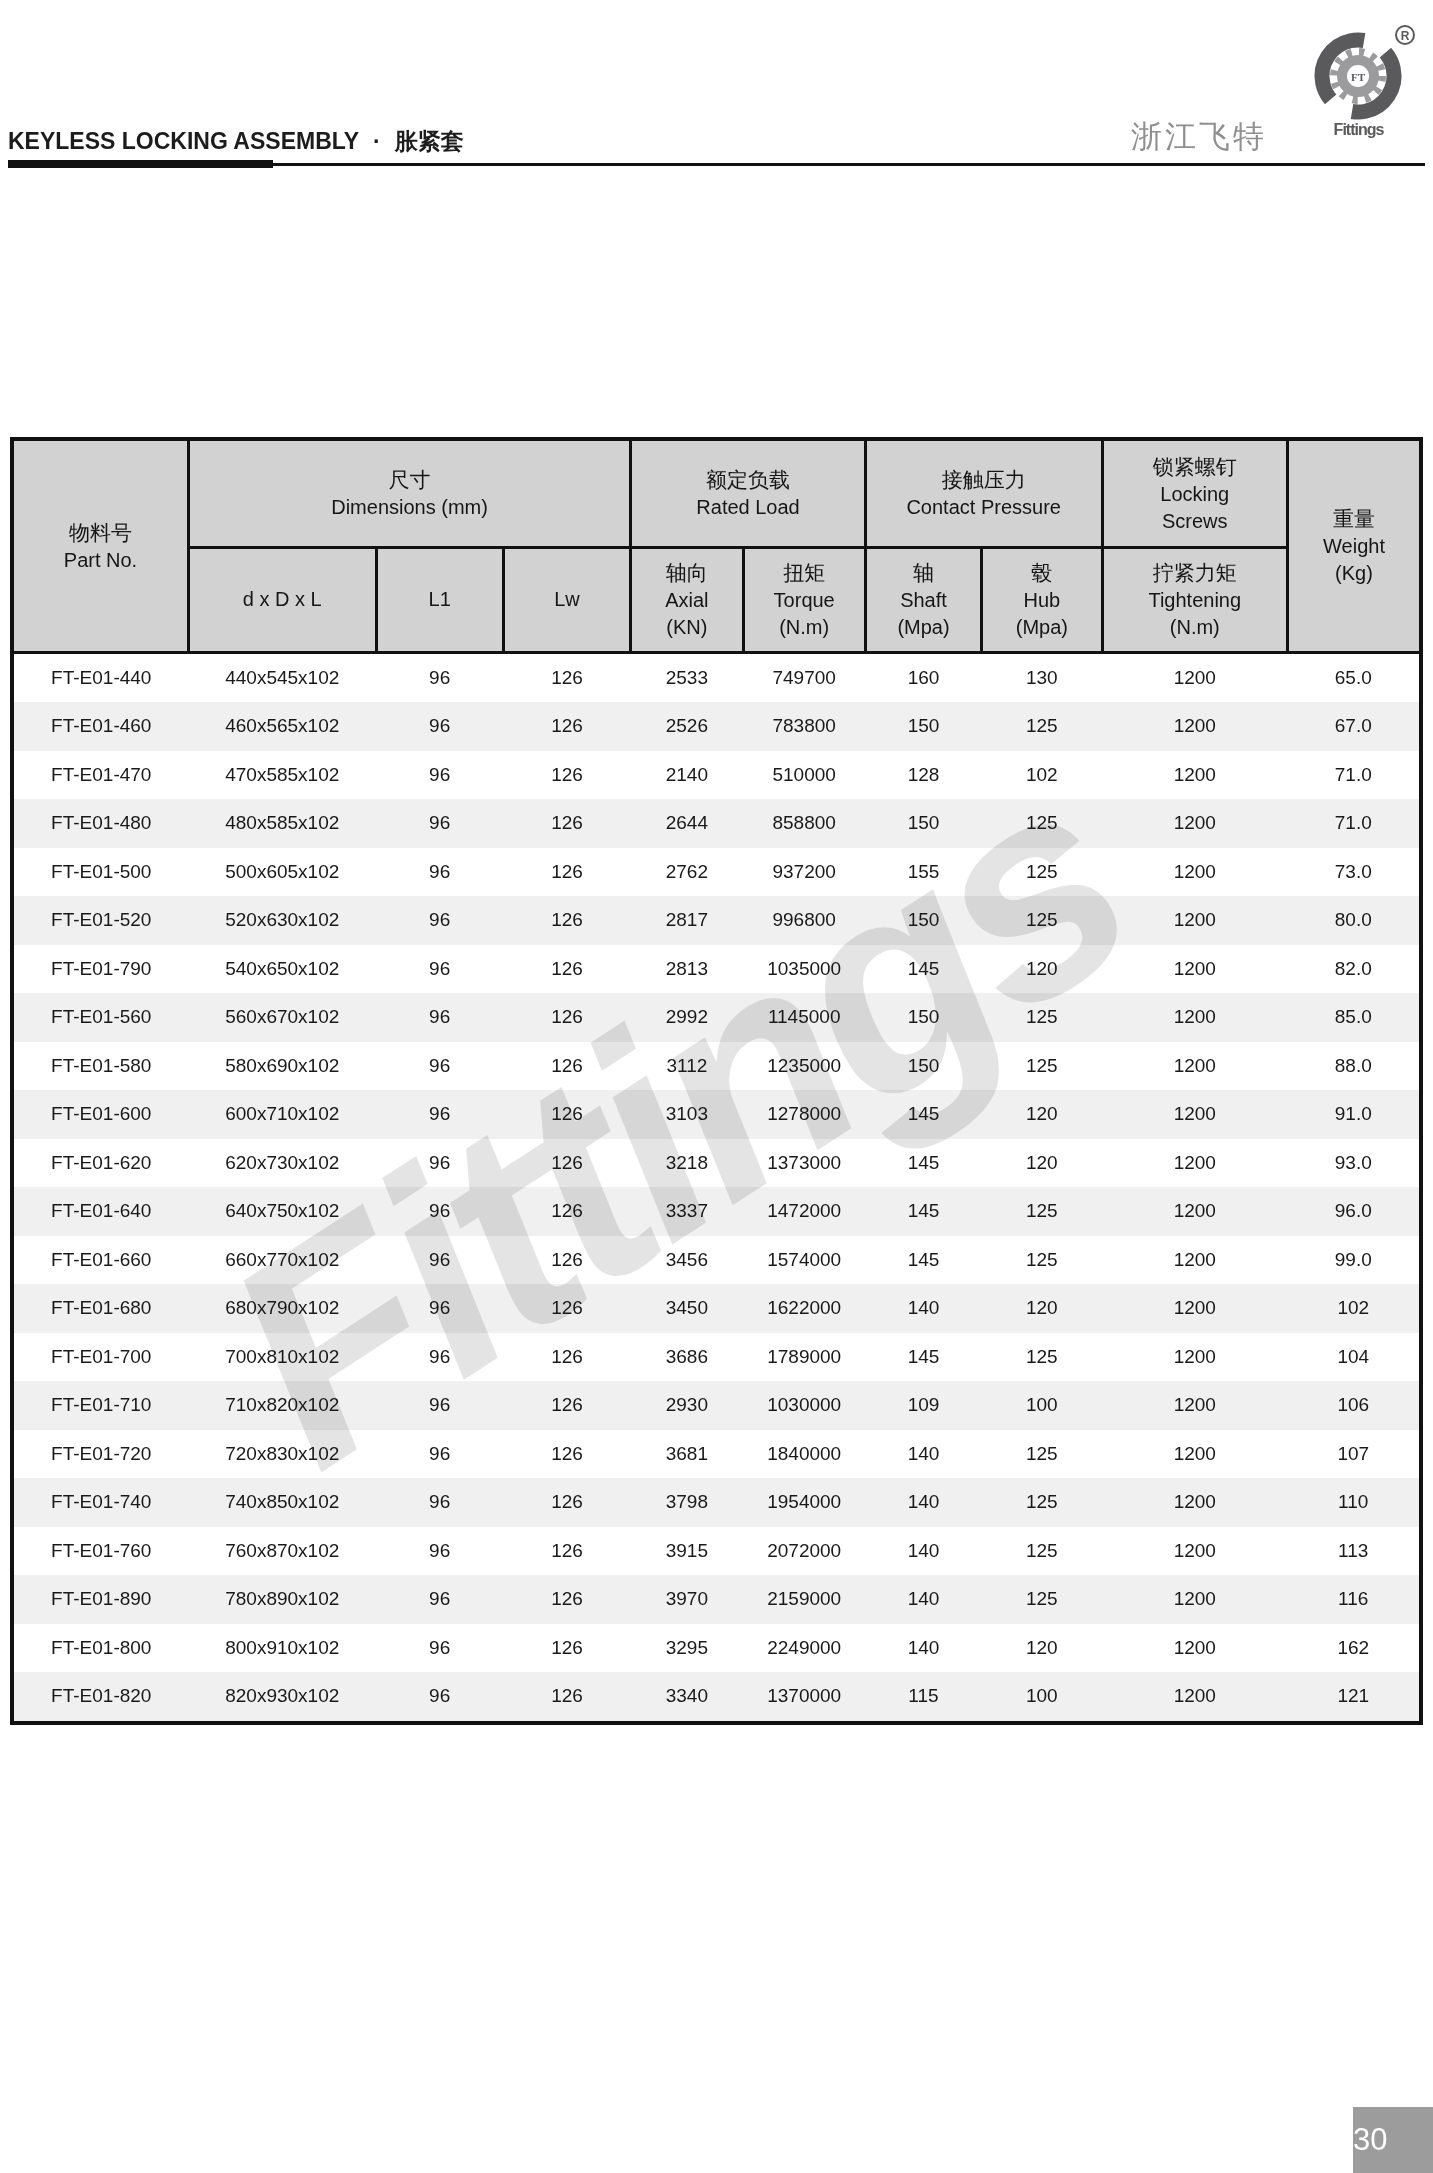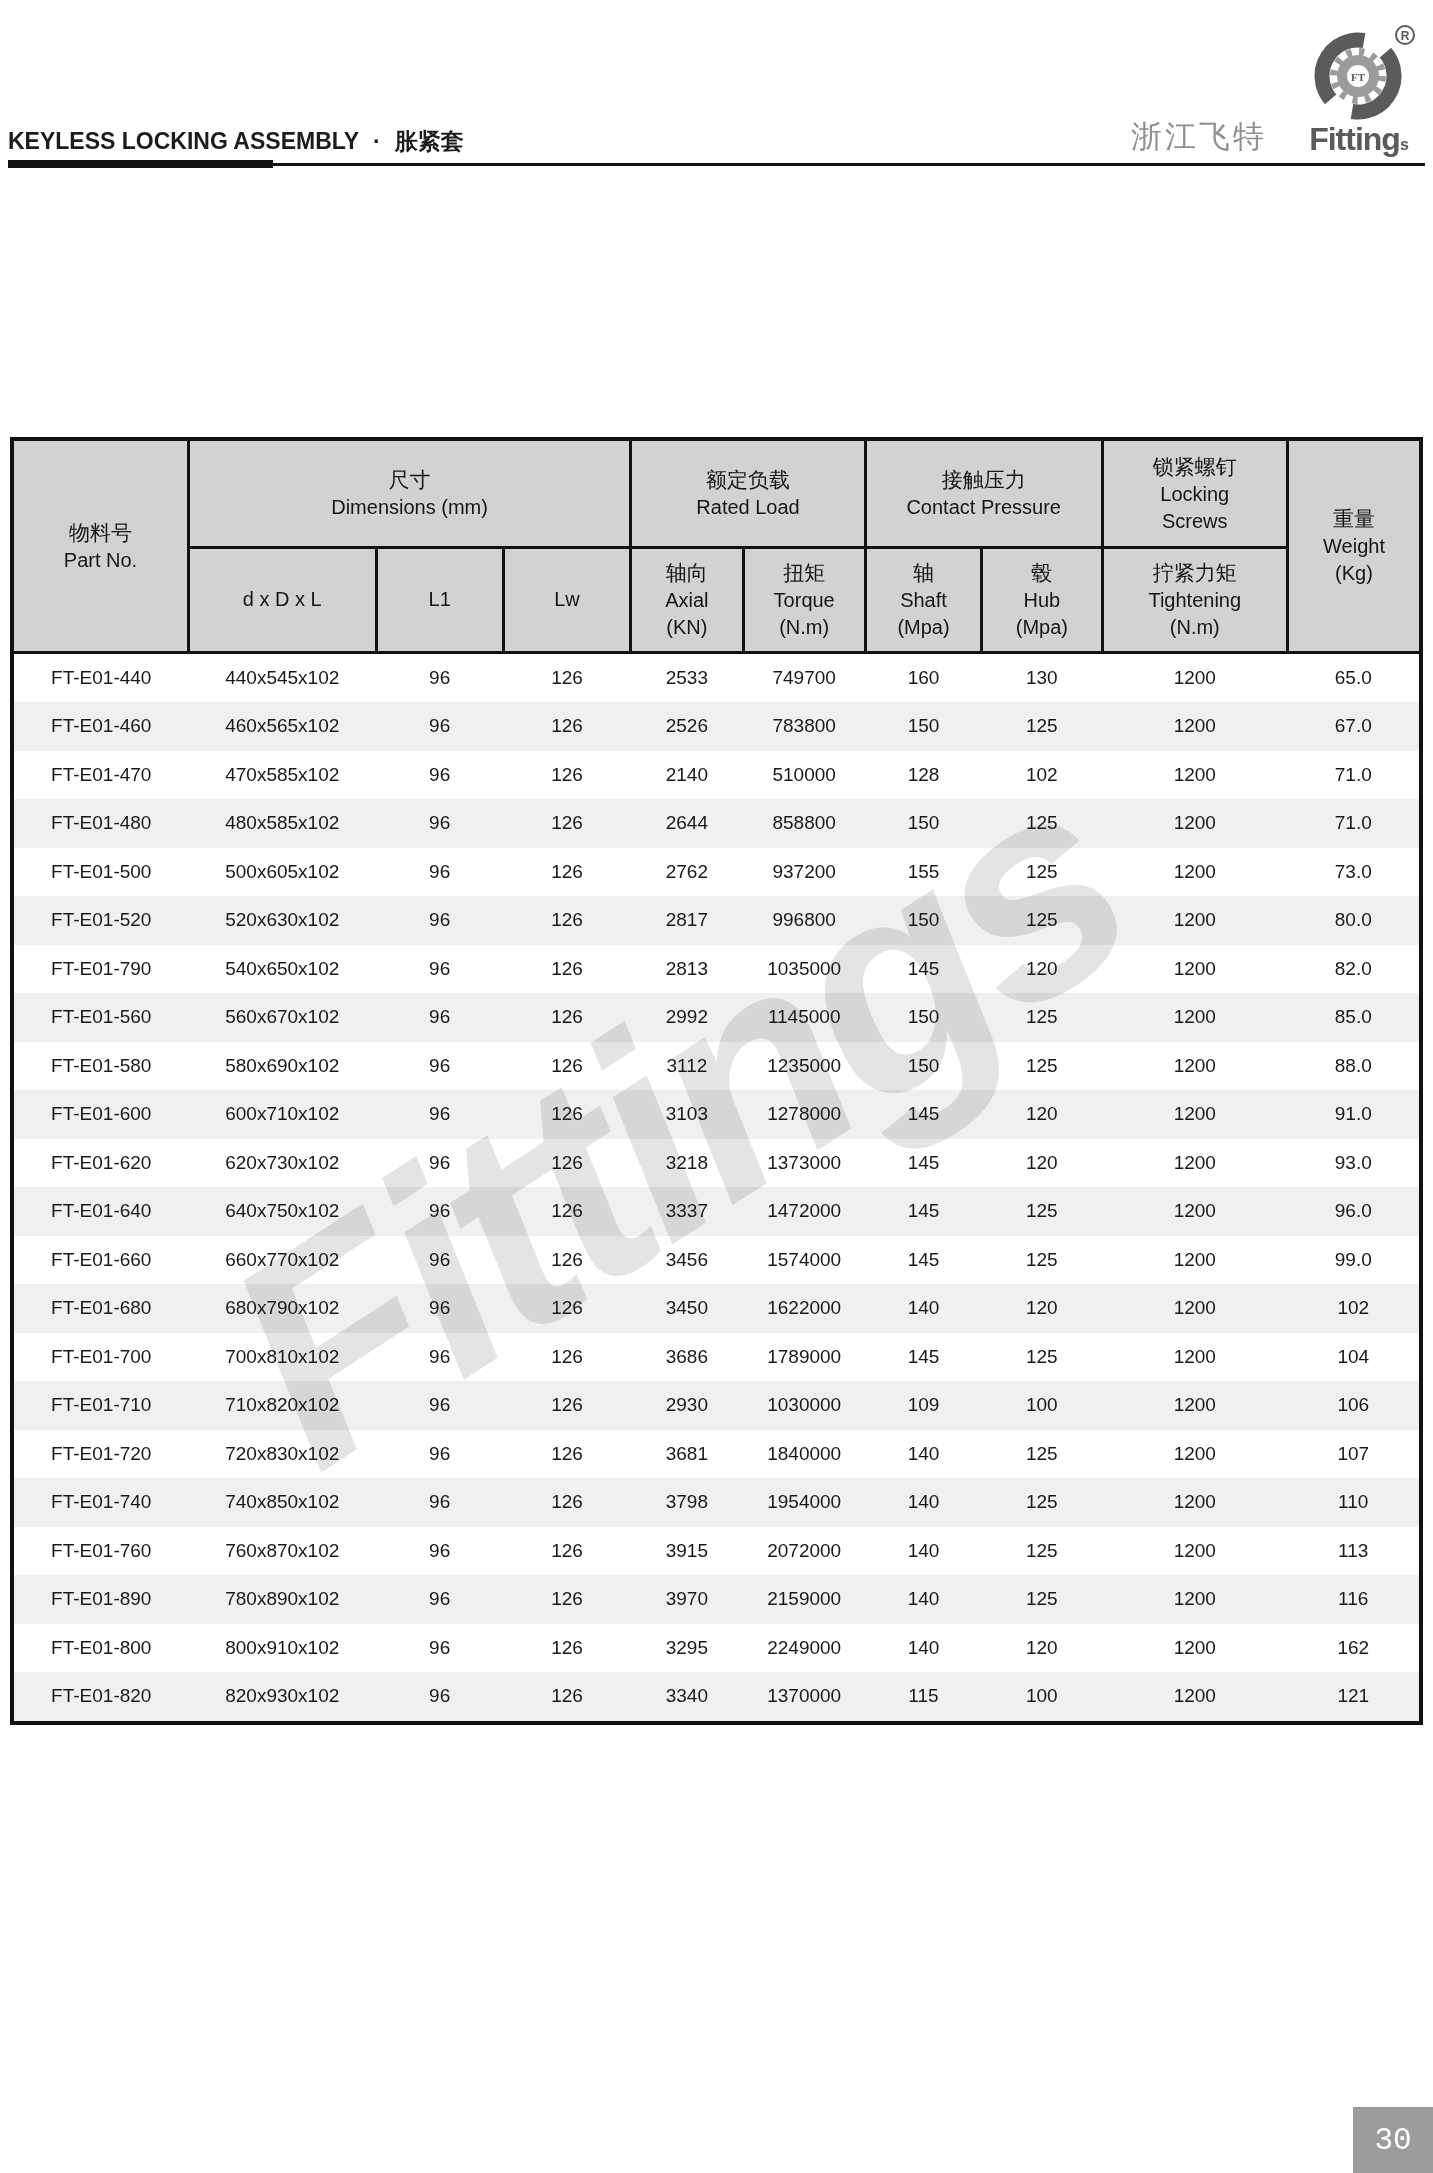--- a/index.html
+++ b/index.html
@@ -3,21 +3,21 @@
 <meta charset="utf-8">
 <style>
   html,body{margin:0;padding:0;}
   body{width:1433px;height:2173px;background:#ffffff;font-family:"Liberation Sans",sans-serif;overflow:hidden;}
   .page{position:relative;width:1433px;height:2173px;background:#fff;}
 
   
   .brand-zh{position:absolute;left:1131px;top:116px;font-size:31px;color:#8f8f8f;letter-spacing:3px;text-align:right;}
   .logo-svg{position:absolute;left:1310px;top:24px;}
   .brand-word{position:absolute;left:1294px;top:121px;width:130px;text-align:center;color:#5a5a5c;white-space:nowrap;}
-  .brand-word .big{font-weight:700;font-size:32px;letter-spacing:-1px;}
+  .brand-word .big{font-weight:700;font-size:16px;letter-spacing:-1px;}
   .brand-word .small{font-weight:700;font-size:16px;}
 
   
   .section-head{position:absolute;left:8px;top:126px;font-size:23px;font-weight:700;color:#1c1c1c;white-space:nowrap;}
   .section-head .dot{margin:0 14px;font-weight:700;}
   .rule-thick{position:absolute;left:8px;top:160px;width:265px;height:8px;background:#111;}
   .rule-thin{position:absolute;left:273px;top:163px;width:1152px;height:3px;background:#111;}
   .page-title{position:absolute;left:6px;top:166px;font-size:63px;font-weight:700;color:#1a1a1a;letter-spacing:1px;}
 
   
@@ -29,21 +29,21 @@
   thead tr.r1{height:108px;}
   thead tr.r2{height:105px;}
   thead .zh{font-size:21px;line-height:29px;}
   thead .en{font-size:20px;line-height:27px;}
   tbody td{height:48.5px;padding:0;text-align:center;vertical-align:middle;font-size:19px;color:#191919;border:none;}
   tbody tr.even{background:rgba(0,0,0,0.059);}
 
   
   .footer-text{position:absolute;left:8px;top:2107px;font-size:19.5px;color:#7d7d7d;white-space:nowrap;}
   .footer-text .email{margin-left:44px;}
-  .page-box{position:absolute;left:1353px;top:2107px;width:80px;height:66px;background:#9c9c9c;display:flex;align-items:center;justify-content:center;font-family:Liberation Mono, monospace;}
+  .page-box{position:absolute;left:1353px;top:2107px;width:80px;height:66px;background:#9c9c9c;display:flex;align-items:center;}
   .page-box .num{color:#ffffff;font-size:31px;}
 </style>
 </head>
 <body>
 
 <div class="page">
 
   <div class="brand-zh">浙江飞特</div>
 
   <svg class="logo-svg" width="106" height="98" viewBox="0 0 106 98">

